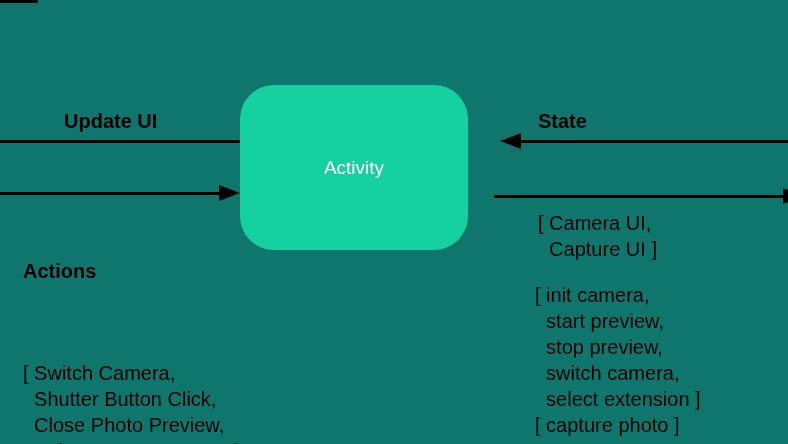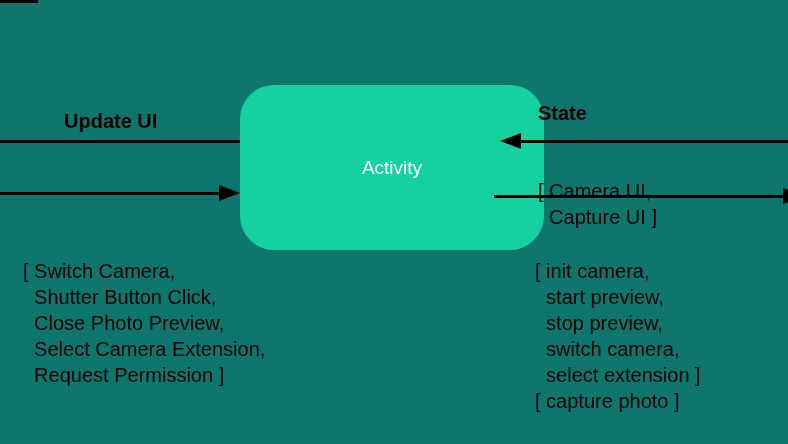--- a/index.html
+++ b/index.html
@@ -50,26 +50,27 @@
     line-height: 26px;
     white-space: pre;
   }
   .text-block .block-title {
     font-weight: bold;
     white-space: pre;
   }
   .text-block .block-items {
     font-weight: normal;
     white-space: pre;
+    margin-top: 24px;
   }
   .activity-box {
     position: absolute;
     left: 240px;
     top: 85px;
-    width: 304px;
+    width: 228px;
     height: 165px;
     background: #15d1a0;
     border-radius: 34px;
     display: flex;
     align-items: center;
     justify-content: center;
   }
   .activity-box .activity-label {
     color: #ffffff;
     font-size: 19px;
@@ -91,32 +92,33 @@
 
   <div class="top-left-fragment"></div>
 
   <div class="label-bold" style="left:64px; top:108px;">Update UI</div>
   <div class="line" style="left:0; top:140px; width:240px;"></div>
 
   <div class="line" style="left:0; top:192px; width:224px;"></div>
   <div class="arrowhead-right" style="left:219px; top:185px;"></div>
 
   <div class="text-block" style="left:23px; top:206px;">
+    <div class="block-title">Actions</div>
     <div class="block-items">[ Switch Camera,
   Shutter Button Click,
   Close Photo Preview,
   Select Camera Extension,
   Request Permission ]</div>
   </div>
 
   <div class="activity-box">
     <span class="activity-label">Activity</span>
   </div>
 
-  <div class="text-block" style="left:538px; top:48px;">
+  <div class="text-block" style="left:538px; top:56px;">
     <div class="block-title">State</div>
     <div class="block-items">[ Camera UI,
   Capture UI ]</div>
   </div>
 
   <div class="line" style="left:506px; top:140px; width:282px;"></div>
   <div class="arrowhead-left" style="left:500px; top:133px;"></div>
 
   <div class="line" style="left:494px; top:195px; width:294px;"></div>
   <div class="arrowhead-right" style="left:783px; top:188px;"></div>

